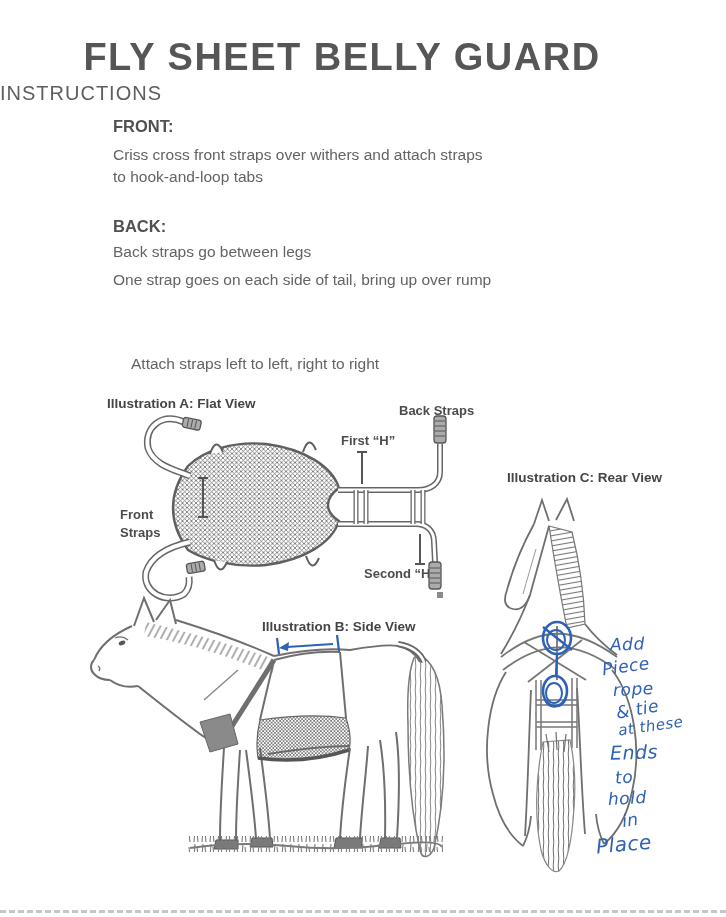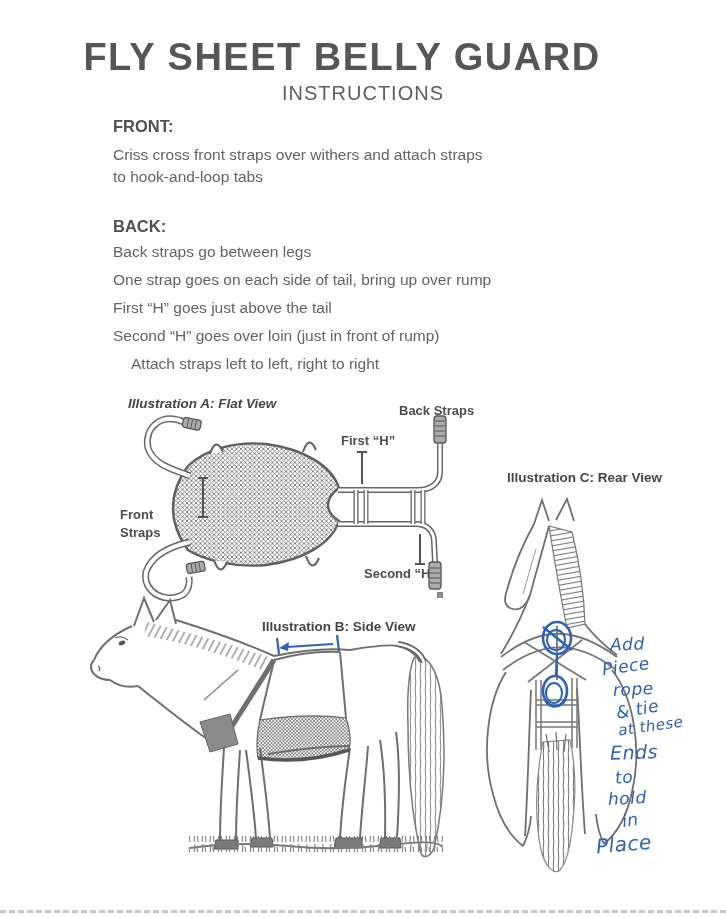--- a/index.html
+++ b/index.html
@@ -6,21 +6,21 @@
   .page{
     position:relative;width:726px;height:917px;margin:0 auto;background:#ffffff;
     font-family:"Liberation Sans", sans-serif;overflow:hidden;color:#5f5f5f;
   }
   .abs{position:absolute;}
   .doc-title{
     top:36px;left:0;width:684px;text-align:center;
     font-size:38px;font-weight:bold;letter-spacing:1.5px;color:#565656;
   }
   .doc-subtitle{
-    top:82px;left:0;width:726px;text-align:center;
+    top:82px;left:0;width:726px;text-align:left;
     font-size:20px;letter-spacing:1px;color:#5e5e5e;
   }
   .sec-heading{font-size:16.5px;font-weight:bold;color:#515151;}
   .body-line{font-size:15.5px;color:#636363;}
   .illus-title{font-size:13.5px;font-weight:bold;color:#454545;}
   .dia-label{font-size:13px;font-weight:bold;color:#4c4c4c;line-height:18px;}
   .pre{white-space:pre-line;margin-top:30px;}
   .hw{
     font-size:17px;font-style:italic;letter-spacing:0.5px;
     font-family:"DejaVu Sans", sans-serif;
@@ -40,25 +40,23 @@
   <div class="abs doc-title">FLY SHEET BELLY GUARD</div>
   <div class="abs doc-subtitle">INSTRUCTIONS</div>
 
   <div class="abs sec-heading" style="left:113px;top:117px;">FRONT:</div>
   <div class="abs body-line" style="left:113px;top:146px;">Criss cross front straps over withers and attach straps</div>
   <div class="abs body-line" style="left:113px;top:168px;">to hook-and-loop tabs</div>
 
   <div class="abs sec-heading" style="left:113px;top:217px;">BACK:</div>
   <div class="abs body-line" style="left:113px;top:243px;">Back straps go between legs</div>
   <div class="abs body-line" style="left:113px;top:271px;">One strap goes on each side of tail, bring up over rump</div>
-  <div class="abs body-line" style="left:113px;top:299px;">First “H” goes just above the tail</div>
-  <div class="abs body-line" style="left:113px;top:327px;">Second “H” goes over loin (just in front of rump)</div>
   <div class="abs body-line" style="left:113px;top:355px;margin-left:18px;">Attach straps left to left, right to right</div>
 
-  <div class="abs illus-title" style="left:128px;top:396px;font-style:italic;">Illustration A: Flat View</div>
+  <div class="abs illus-title" style="left:107px;top:396px;">Illustration A: Flat View</div>
   <div class="abs dia-label pre" style="left:120px;top:476px;">Front
 Straps</div>
   <div class="abs dia-label" style="left:341px;top:432px;">First “H”</div>
   <div class="abs dia-label" style="left:399px;top:402px;">Back Straps</div>
   <div class="abs dia-label" style="left:364px;top:565px;">Second “H”</div>
 
   <svg class="abs" style="left:106px;top:404px;" width="384" height="214" viewBox="0 0 384 214">
     <defs>
       <pattern id="a-mesh" width="4.5" height="4.5" patternUnits="userSpaceOnUse">
         <path d="M0 4.5 L4.5 0 M0 0 L4.5 4.5" stroke="#6e6e6e" stroke-width="0.8" fill="none"></path>

